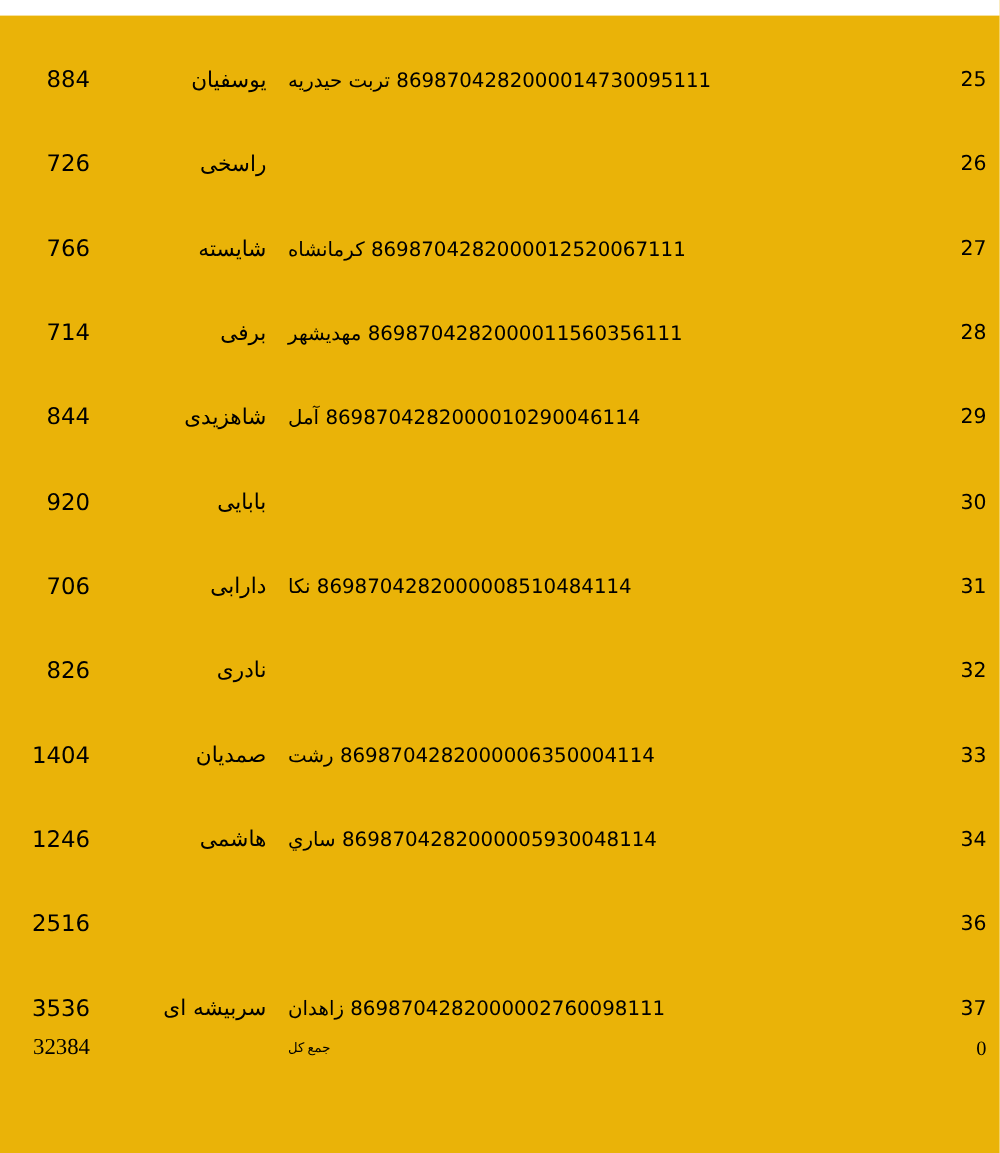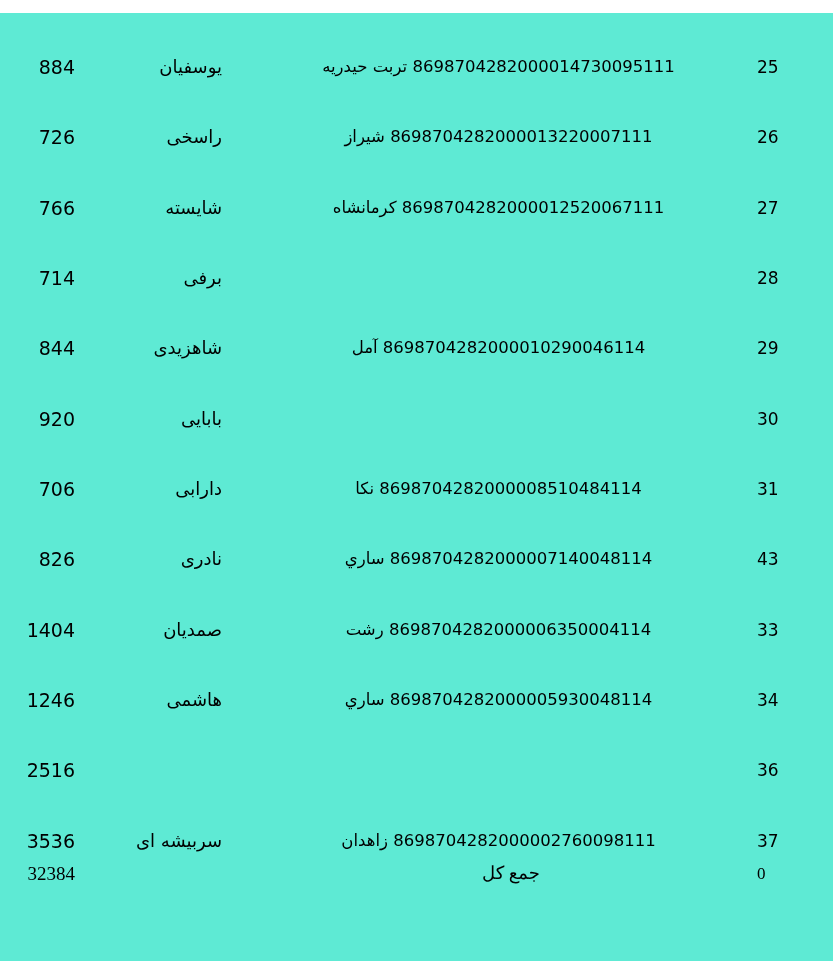--- a/index.html
+++ b/index.html
@@ -11,21 +11,21 @@
   }
   .page { position:relative; width:833px; height:961px; }
   .top-strip {
     position:absolute; top:0; left:0;
     width:833px; height:13px;
     background:#ffffff;
   }
   .panel {
     position:absolute; top:13px; left:0;
     width:833px; height:948px;
-    background:#5eead4;
+    background:#eab308;
   }
   .rows { padding-top:19px; }
   .row { position:relative; height:70.33px; }
   .cell {
     position:absolute; top:50%;
     transform:translateY(-50%);
     white-space:nowrap;
     line-height:1.2;
   }
   .cell-value {
@@ -34,37 +34,37 @@
     font-size:19px;
   }
   .cell-name {
     left:60px; width:162px;
     text-align:right;
     direction:rtl;
     font-size:18px;
   }
   .cell-codecity {
     left:240px; width:517px;
-    text-align:center;
+    text-align:left;
     direction:rtl;
     font-size:16.5px;
     letter-spacing:-0.3px;
   }
   .cell-num {
     left:757px; width:65px;
-    text-align:left;
+    text-align:right;
     font-size:17px;
   }
   .total-row {
     position:relative;
     height:30px;
     margin-top:-17px;
     font-family:Liberation Serif, serif;
   }
-  .total-row .cell-codecity { width:542px; font-size:18px; letter-spacing:0; }
+  .total-row .cell-codecity { width:542px; font-size:11px; letter-spacing:0; }
   .total-row .cell-value { font-size:19px; }
 </style>
 </head>
 <body>
 
 <div class="page">
   <div class="top-strip"></div>
 
   <div class="panel">
 
@@ -73,34 +73,34 @@
         <div class="row">
           <span class="cell cell-value">884</span>
           <span class="cell cell-name">يوسفيان</span>
           <span class="cell cell-codecity"><span>8698704282000014730095111</span> <span>تربت حيدريه</span></span>
           <span class="cell cell-num">25</span>
         </div>
 
         <div class="row">
           <span class="cell cell-value">726</span>
           <span class="cell cell-name">راسخى</span>
-          <span class="cell cell-codecity"><span>8698704282000013220007111</span> <span>شيراز</span></span>
           <span class="cell cell-num">26</span>
         </div>
 
         <div class="row">
           <span class="cell cell-value">766</span>
           <span class="cell cell-name">شايسته</span>
           <span class="cell cell-codecity"><span>8698704282000012520067111</span> <span>كرمانشاه</span></span>
           <span class="cell cell-num">27</span>
         </div>
 
         <div class="row">
           <span class="cell cell-value">714</span>
           <span class="cell cell-name">برفى</span>
+          <span class="cell cell-codecity"><span>8698704282000011560356111</span> <span>مهديشهر</span></span>
           <span class="cell cell-num">28</span>
         </div>
 
         <div class="row">
           <span class="cell cell-value">844</span>
           <span class="cell cell-name">شاهزيدى</span>
           <span class="cell cell-codecity"><span>8698704282000010290046114</span> <span>آمل</span></span>
           <span class="cell cell-num">29</span>
         </div>
 
@@ -113,22 +113,21 @@
         <div class="row">
           <span class="cell cell-value">706</span>
           <span class="cell cell-name">دارابى</span>
           <span class="cell cell-codecity"><span>8698704282000008510484114</span> <span>نكا</span></span>
           <span class="cell cell-num">31</span>
         </div>
 
         <div class="row">
           <span class="cell cell-value">826</span>
           <span class="cell cell-name">نادرى</span>
-          <span class="cell cell-codecity"><span>8698704282000007140048114</span> <span>ساري</span></span>
-          <span class="cell cell-num">43</span>
+          <span class="cell cell-num">32</span>
         </div>
 
         <div class="row">
           <span class="cell cell-value">1404</span>
           <span class="cell cell-name">صمديان</span>
           <span class="cell cell-codecity"><span>8698704282000006350004114</span> <span>رشت</span></span>
           <span class="cell cell-num">33</span>
         </div>
 
         <div class="row">

